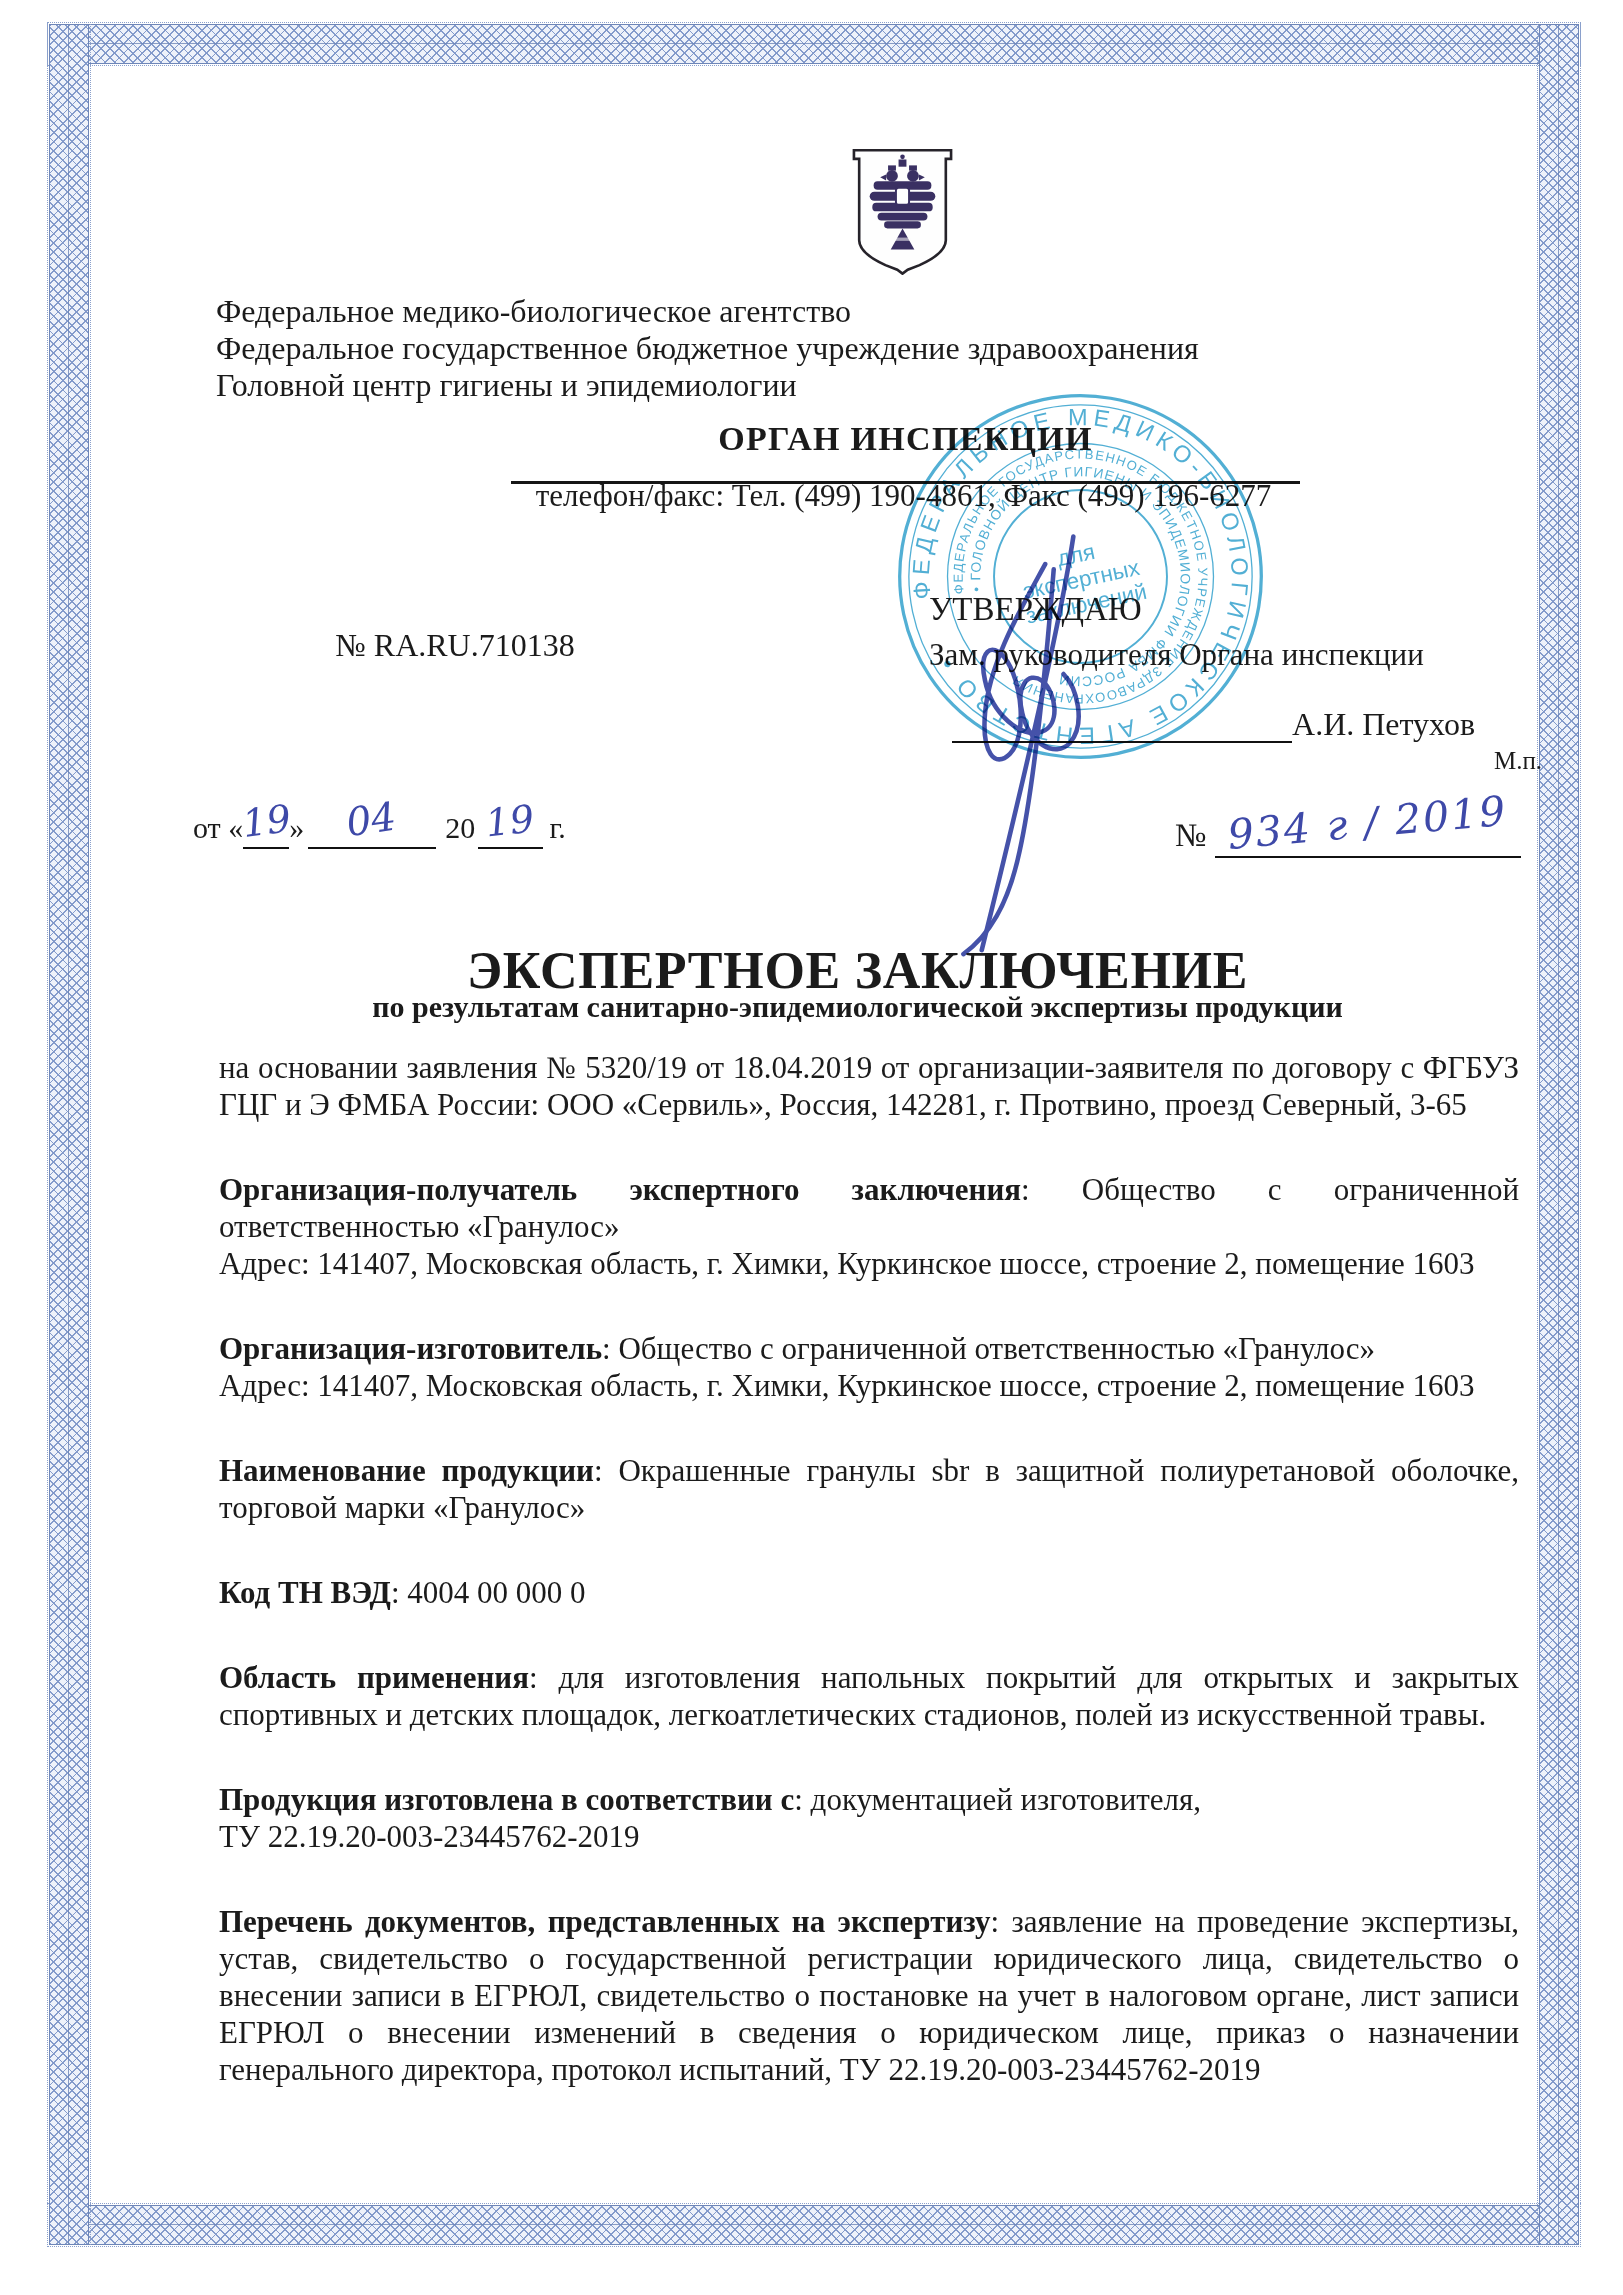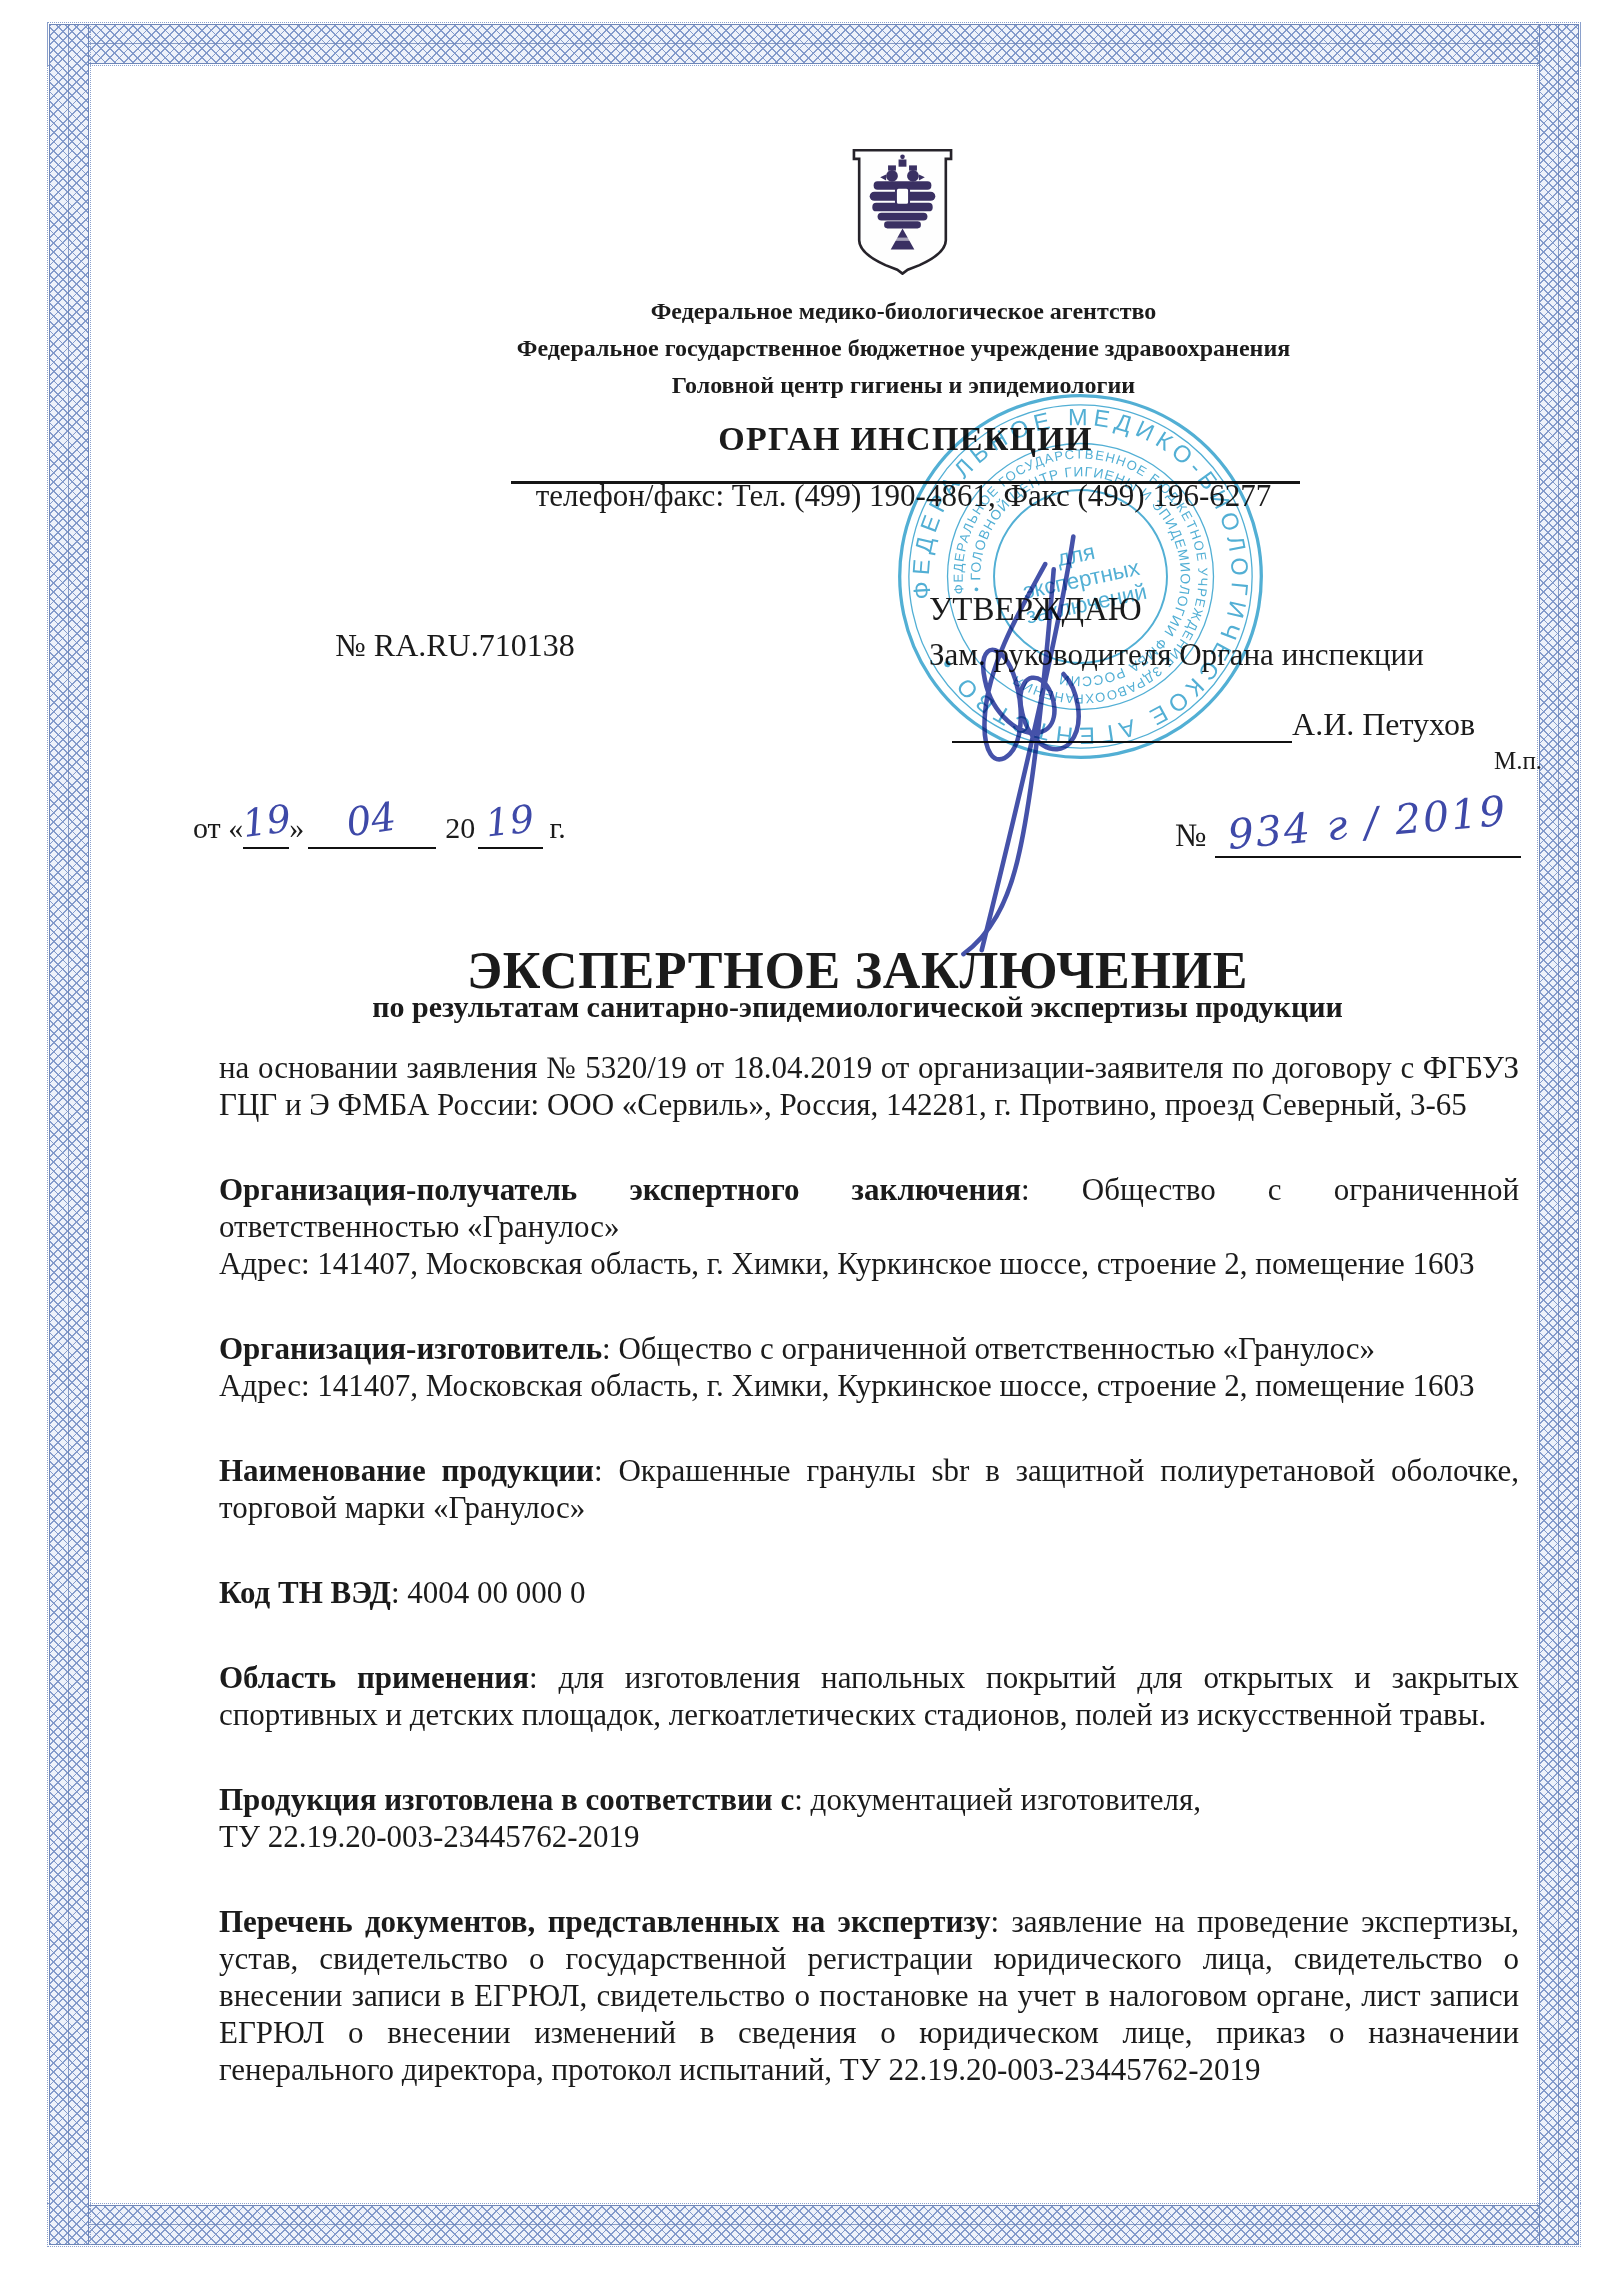--- a/index.html
+++ b/index.html
@@ -19,22 +19,22 @@
       repeating-linear-gradient(45deg, rgba(127,151,201,.95) 0 1.3px, transparent 1.3px 6.5px),
       repeating-linear-gradient(135deg, rgba(127,151,201,.95) 0 1.3px, transparent 1.3px 6.5px);
     background-size:100% 1.3px,auto,auto;background-position:center,0 0,0 0;background-repeat:no-repeat,repeat,repeat;}
   .lace-v{background-image:
       linear-gradient(rgba(110,134,184,.8),rgba(110,134,184,.8)),
       repeating-linear-gradient(45deg, rgba(127,151,201,.95) 0 1.3px, transparent 1.3px 6.5px),
       repeating-linear-gradient(135deg, rgba(127,151,201,.95) 0 1.3px, transparent 1.3px 6.5px);
     background-size:1.3px 100%,auto,auto;background-position:center,0 0,0 0;background-repeat:no-repeat,repeat,repeat;}
 
   
-  .org-header{left:216px;top:293px;width:1375px;text-align:center;
-    font-weight:bold;font-size:24px;line-height:37px;}
+  .org-header{left:216px;top:293px;width:1375px;
+    font-weight:normal;font-size:32px;line-height:37px;}
   .organ-heading{left:511px;top:420px;width:789px;text-align:center;
     font-weight:bold;font-size:34px;letter-spacing:1.3px;
     padding-bottom:23px;border-bottom:3.3px solid #161616;}
   .contact{left:347px;top:477px;width:1113px;text-align:center;
     font-size:31px;line-height:38px;}
 
   .attestat{left:226px;top:622px;width:458px;text-align:center;
     font-size:32px;line-height:46px;}
 
   .approval{left:929px;top:591px;width:546px;text-align:left;font-size:31px;}

